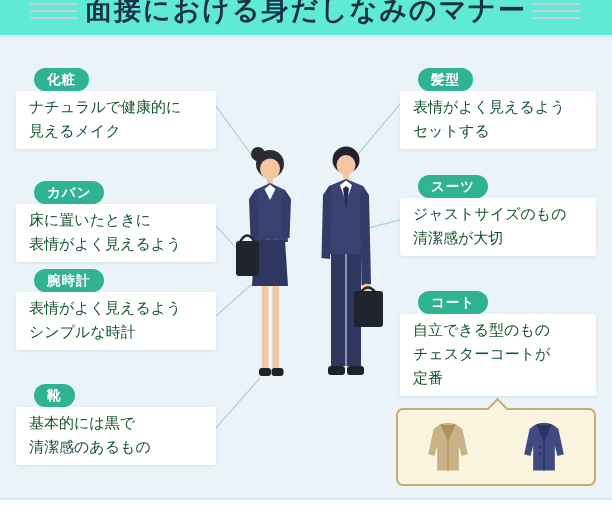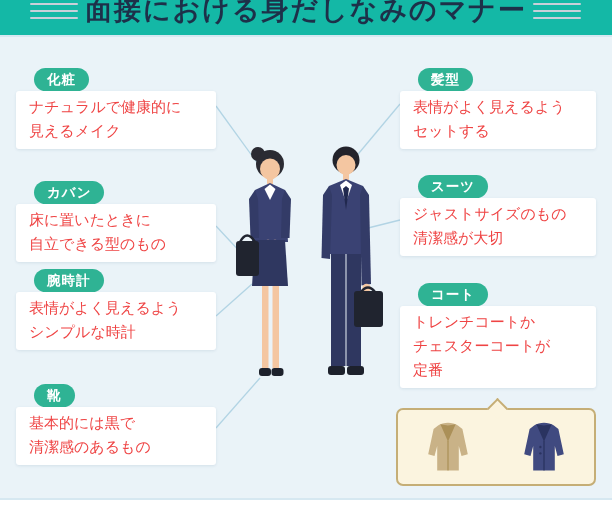--- a/index.html
+++ b/index.html
@@ -2,44 +2,44 @@
 <html><head>
 <meta charset="utf-8">
 <style>
   * { margin:0; padding:0; box-sizing:border-box; }
   html,body { background:#dfe8ee; }
   body { font-family:"Liberation Sans","DejaVu Sans",sans-serif; }
 
   .canvas { position:relative; width:612px; height:508px; background:#eaf3f8; overflow:hidden; }
 
   
-  .topbar { position:absolute; top:0; left:0; width:100%; height:37px; background:#14b8a6;
+  .topbar { position:absolute; top:0; left:0; width:100%; height:37px; background:#5eead4;
             border-bottom:2px solid #d6e8f1; z-index:3; }
   .title { position:absolute; top:-8px; left:0; width:100%; text-align:center;
            font-size:27px; font-weight:bold; color:#1d3049; letter-spacing:2px; white-space:nowrap; }
   .decor { position:absolute; top:3px; width:48px; }
   .decor i { display:block; height:2px; background:#c9cfd9; border-radius:1px; margin-bottom:5px; }
   .decor-left { left:30px; } .decor-right { right:31px; }
 
   
   .connectors { position:absolute; left:0; top:0; width:612px; height:508px; z-index:1; }
   .connectors line { stroke:#b2d4e4; stroke-width:1.3; }
   .figures { position:absolute; left:228px; top:142px; width:164px; height:256px; z-index:1; }
 
   
   .card { position:absolute; width:200px; background:#ffffff; border-radius:3px;
           box-shadow:0 1px 3px rgba(60,100,130,.12); z-index:2; }
   .card.right { width:196px; left:400px; }
   .card.left  { left:16px; }
   .cl1{top:91px} .cl2{top:204px} .cl3{top:292px} .cl4{top:407px}
-  .cr1{top:91px} .cr2{top:198px} .cr3{top:306px}
+  .cr1{top:91px} .cr2{top:198px} .cr3{top:314px}
   .pill { position:absolute; top:-23px; left:18px; height:23px; line-height:23px; padding:0 13px;
           background:#2fb394; color:#ffffff; font-size:13.5px; font-weight:bold;
           border-radius:12px; letter-spacing:1px; white-space:nowrap; }
-  .card-text { padding:4px 13px 6px; font-size:15px; line-height:24px; color:#ef4444;
+  .card-text { padding:4px 13px 6px; font-size:15px; line-height:24px; color:#14532d;
                white-space:pre-line; }
 
   
   .coatbox { position:absolute; left:396px; top:408px; width:200px; height:78px;
              background:#fbf4df; border:2px solid #c5ae76; border-radius:7px; z-index:2;
              display:flex; align-items:center; justify-content:center; gap:42px; }
   .coatbox-pointer { position:absolute; top:-9px; left:92px; width:15px; height:15px;
              background:#fbf4df; border-left:2px solid #c5ae76; border-top:2px solid #c5ae76;
              transform:rotate(45deg); }
 
@@ -116,21 +116,21 @@
   </svg>
 
   <div class="card left cl1">
     <span class="pill">化粧</span>
     <div class="card-text">ナチュラルで健康的に
 見えるメイク</div>
   </div>
   <div class="card left cl2">
     <span class="pill">カバン</span>
     <div class="card-text">床に置いたときに
-自立できる型のもの</div>
+表情がよく見えるよう</div>
   </div>
   <div class="card left cl3">
     <span class="pill">腕時計</span>
     <div class="card-text">表情がよく見えるよう
 シンプルな時計</div>
   </div>
   <div class="card left cl4">
     <span class="pill">靴</span>
     <div class="card-text">基本的には黒で
 清潔感のあるもの</div>
@@ -141,21 +141,21 @@
     <div class="card-text">ジャストサイズのもの
 清潔感が大切</div>
   </div>
   <div class="card right cr1">
     <span class="pill">髪型</span>
     <div class="card-text">表情がよく見えるよう
 セットする</div>
   </div>
   <div class="card right cr3">
     <span class="pill">コート</span>
-    <div class="card-text">トレンチコートか
+    <div class="card-text">自立できる型のもの
 チェスターコートが
 定番</div>
   </div>
 
   <div class="coatbox">
     <span class="coatbox-pointer"></span>
     <svg width="54" height="58" viewBox="0 0 60 64" aria-hidden="true">
       <path d="M30 5 C26 5 22 6 19 8 L14 12 L8 40 L15 42 L18 31 L18 58 L42 58 L42 31 L45 42 L52 40 L46 12 L41 8 C38 6 34 5 30 5 Z" fill="#c9b287"></path>
       <path d="M30 8 L21.5 6.8 L30 26 L38.5 6.8 Z" fill="#ab9058"></path>
       <rect x="29.3" y="25" width="1.4" height="33" fill="#ab9058"></rect>

